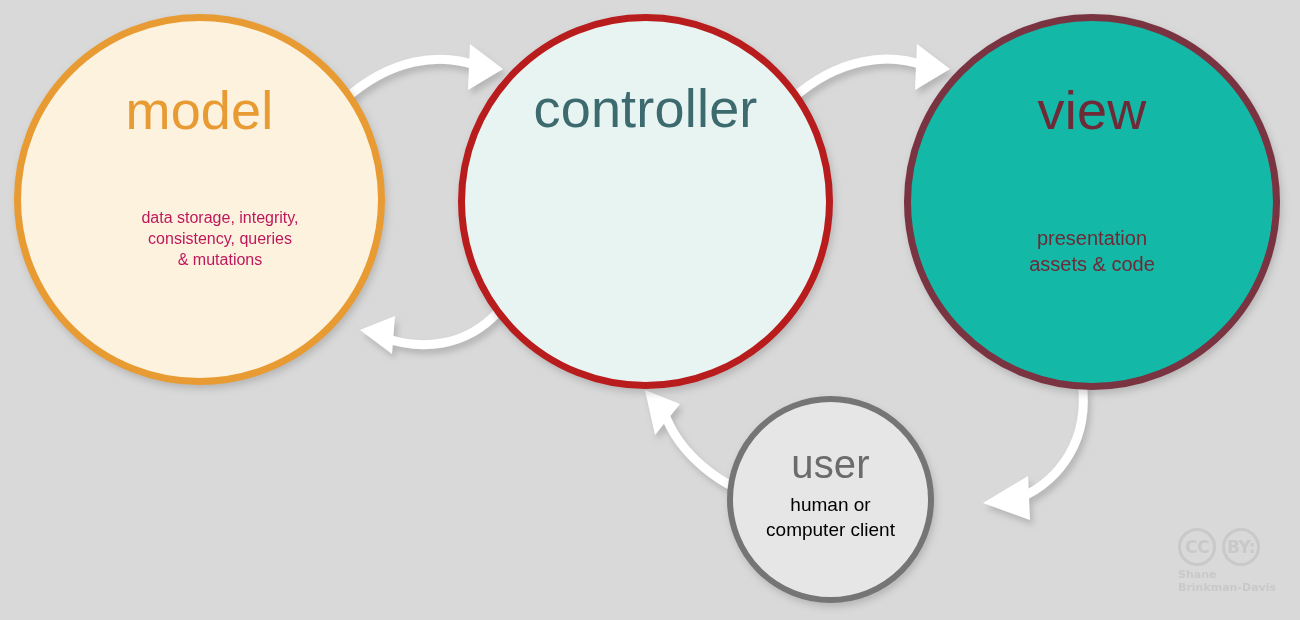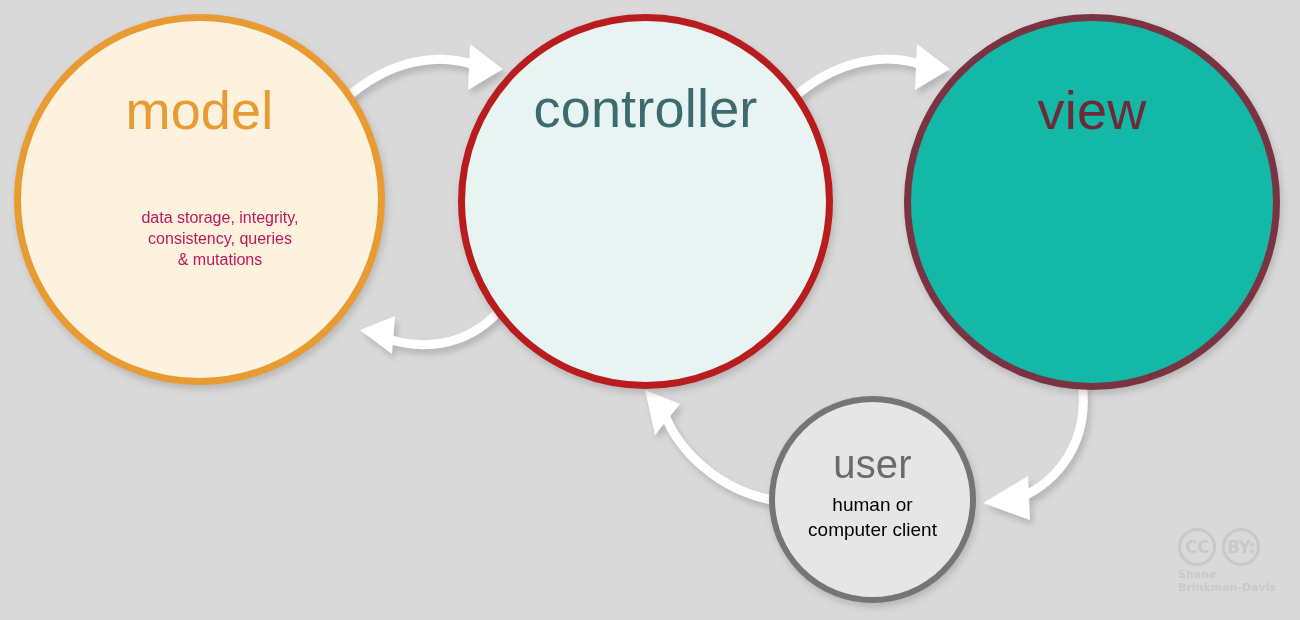--- a/index.html
+++ b/index.html
@@ -98,21 +98,21 @@
     margin-top: 62px;
   }
   #node-view .node-desc {
     color: #6e2a36;
     font-size: 20px;
     margin-top: 88px;
   }
 
   
   #node-user {
-    left: 769px; top: 396px;
+    left: 727px; top: 396px;
     width: 207px; height: 207px;
     background: #e6e6e6;
     border: 6px solid #757575;
   }
   #node-user .node-title {
     color: #6b6b6b;
     font-size: 40px;
     margin-top: 42px;
   }
   #node-user .node-desc {
@@ -197,20 +197,22 @@
 consistency, queries
 &amp; mutations</div>
   </div>
 
   <div class="node" id="node-controller">
     <div class="node-title">controller</div>
   </div>
 
   <div class="node" id="node-view">
     <div class="node-title">view</div>
+    <div class="node-desc">presentation
+assets &amp; code</div>
   </div>
 
   <div class="node" id="node-user">
     <div class="node-title">user</div>
     <div class="node-desc">human or
 computer client</div>
   </div>
 
   <div id="cc-badge">
     <div class="cc-marks">

